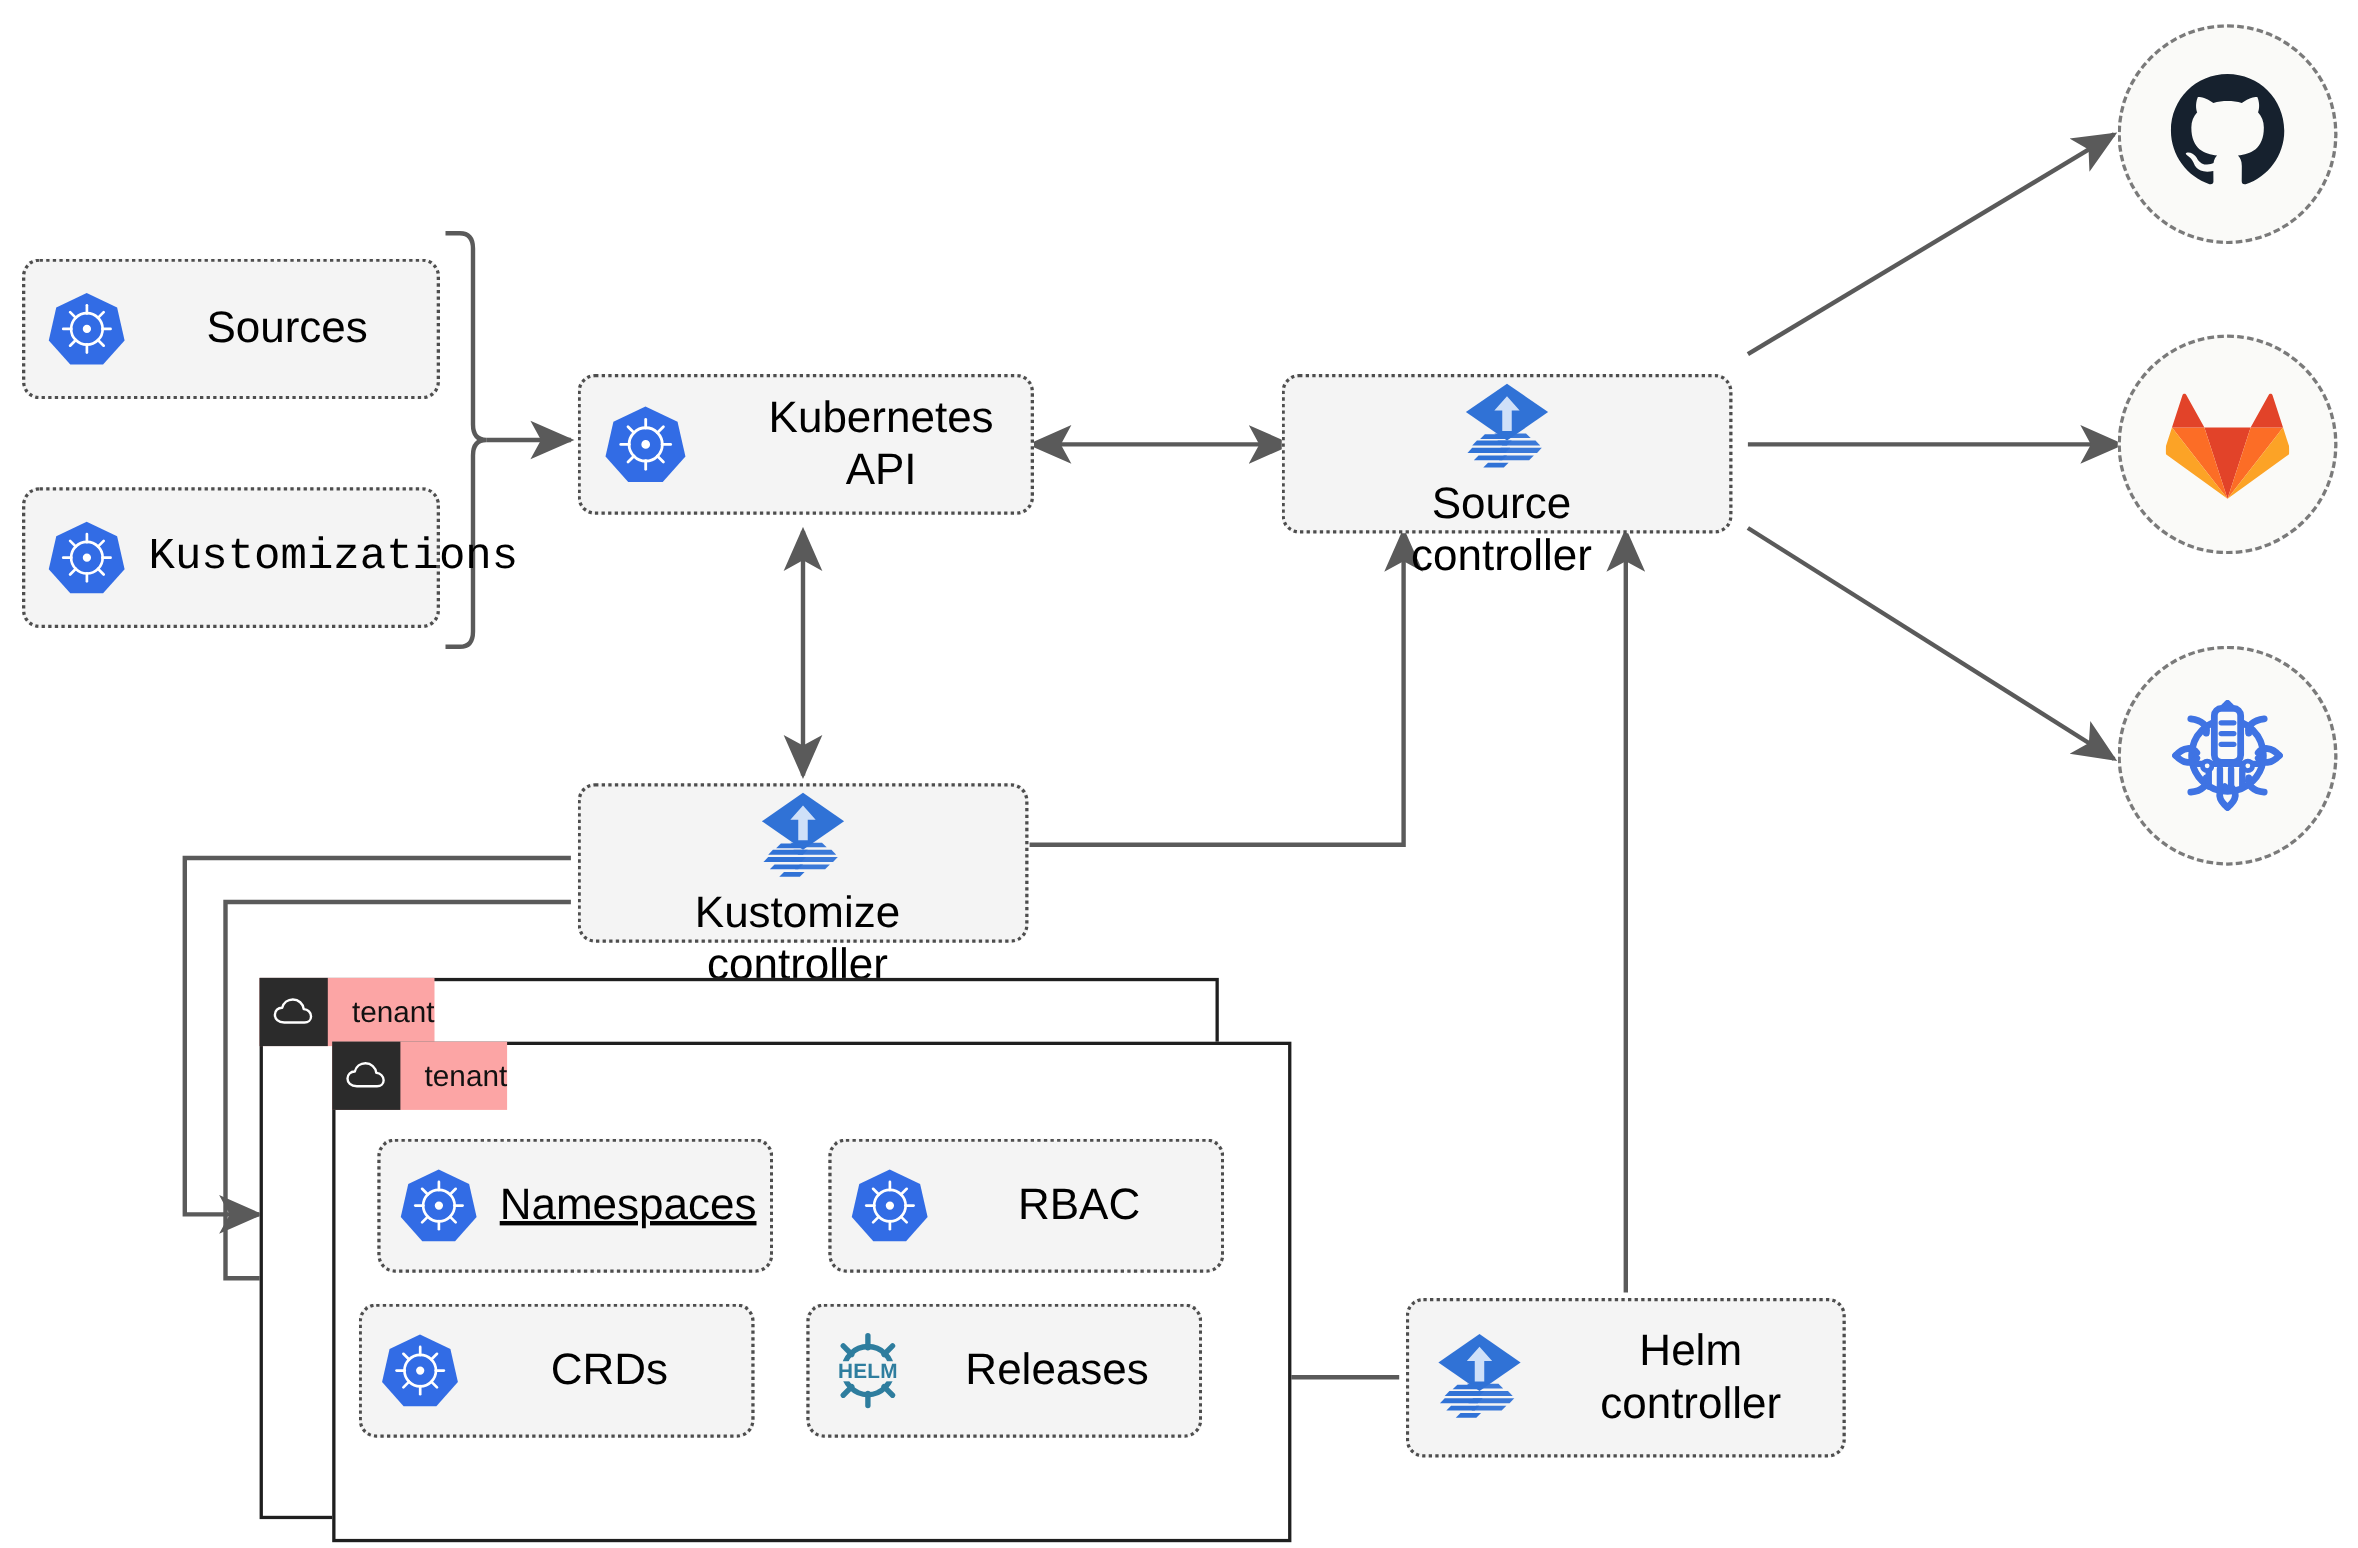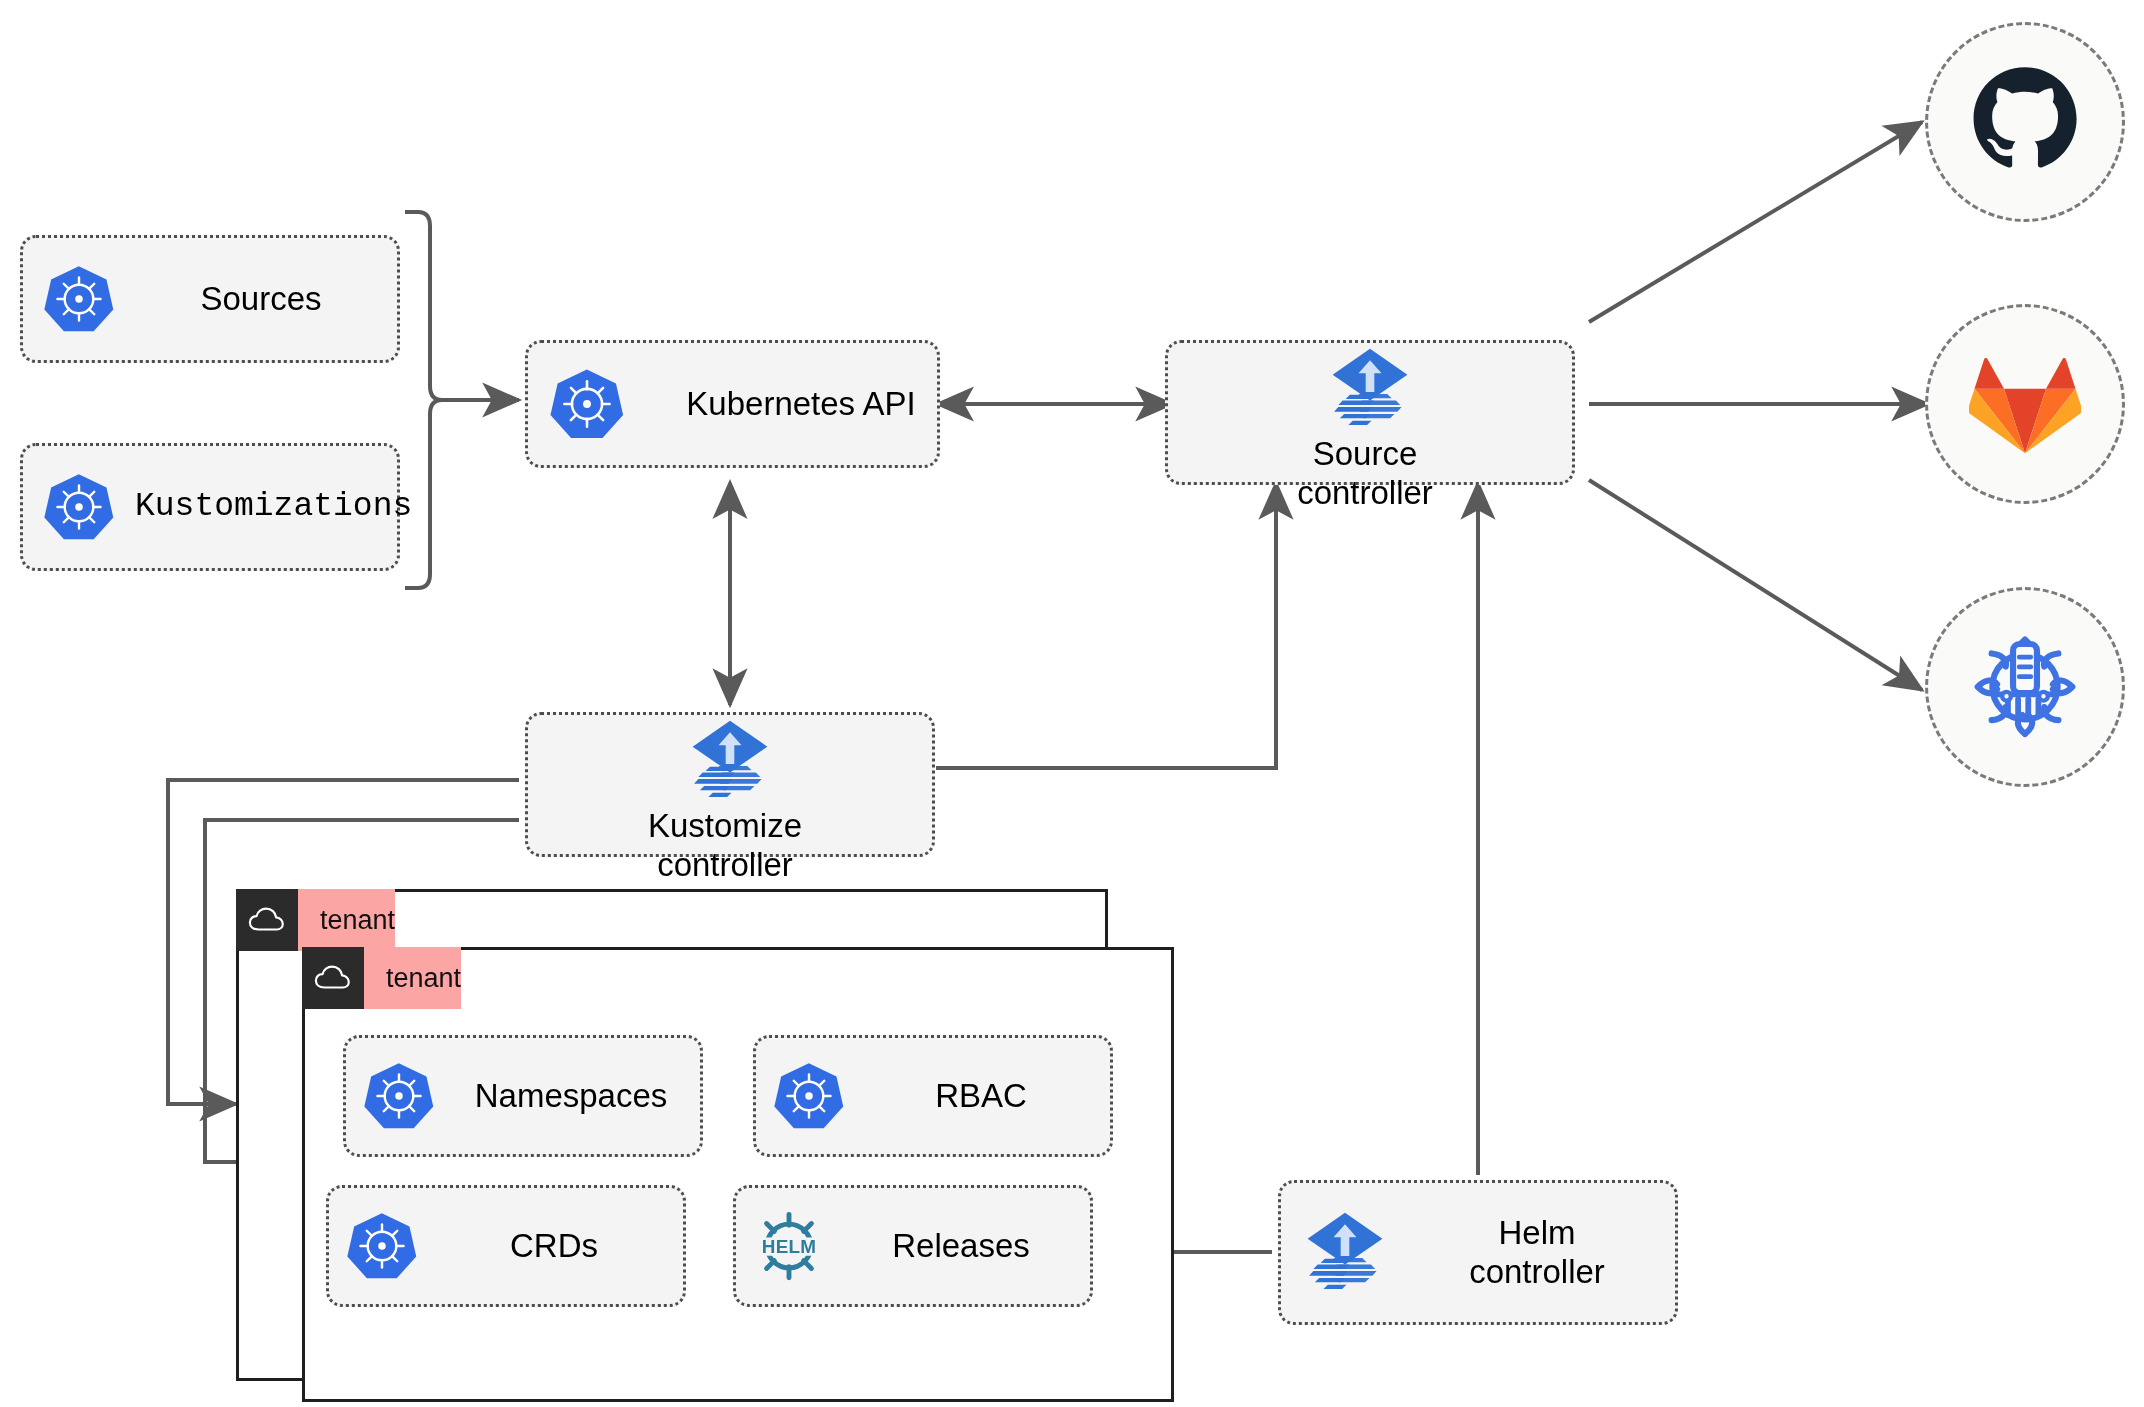--- a/index.html
+++ b/index.html
@@ -11,21 +11,21 @@
     position:absolute;
     background:#f4f4f4;
     border:3px dotted #4d4d4d;
     border-radius:16px;
     display:flex;align-items:center;
     box-sizing:border-box;
   }
   .node .ico{flex:0 0 auto;display:flex;align-items:center;justify-content:center;}
   .node .lbl{
     flex:1 1 auto;text-align:center;color:#000;
-    font-size:33px;line-height:1.18;white-space:pre-line;
+    font-size:40px;line-height:1.18;white-space:pre-line;
     padding-right:10px;
   }
 
   
   .circ{
     position:absolute;width:200px;height:200px;border-radius:50%;
     background:#fafaf8;border:3px dashed #7a7a7a;
     display:flex;align-items:center;justify-content:center;box-sizing:border-box;
   }
 
@@ -258,21 +258,21 @@
     <div class="tenant-tab">
       <span class="tabico">
         <svg width="38" height="28" viewBox="0 0 40 28" aria-hidden="true">
           <path d="M11 24 C5 24 2 20.5 2 16.6 C2 12.8 5 9.8 9 9.9 C10.2 5.2 14.3 2 19.2 2 C24.6 2 29 6 29.6 11.2 C33.6 11.5 36.6 14.6 36.6 18.2 C36.6 21.6 33.8 24 30.3 24 Z" fill="none" stroke="#ffffff" stroke-width="2.3" stroke-linejoin="round"></path>
         </svg>
       </span>
       <span class="tablbl">tenant</span>
     </div>
   </div>
 
-  <div class="node" style="left:343px;top:1035px;width:360px;height:122px;z-index:3;">
+  <div class="node" style="left:343px;top:1035px;width:360px;height:122px;z-index:3;text-decoration:underline;">
     <span class="ico" style="width:106px;">
       <svg width="74" height="74" viewBox="0 0 64 64" aria-hidden="true">
         <path d="M32 2.8 58 15.2 64.4 43.4 46 64 18 64 -0.4 43.4 6 15.2 Z" fill="#326CE5" transform="scale(0.92) translate(2.6,1.2)"></path>
         <g stroke="#fff" stroke-width="2.1" fill="none" stroke-linecap="round">
           <circle cx="32" cy="32" r="12.4"></circle>
             <circle cx="32" cy="32" r="2.2" fill="#fff"></circle>
           <line x1="32" y1="13.4" x2="32" y2="19.8"></line>
             <line x1="32" y1="44.2" x2="32" y2="50.6"></line>
           <line x1="13.4" y1="32" x2="19.8" y2="32"></line>
             <line x1="44.2" y1="32" x2="50.6" y2="32"></line>

